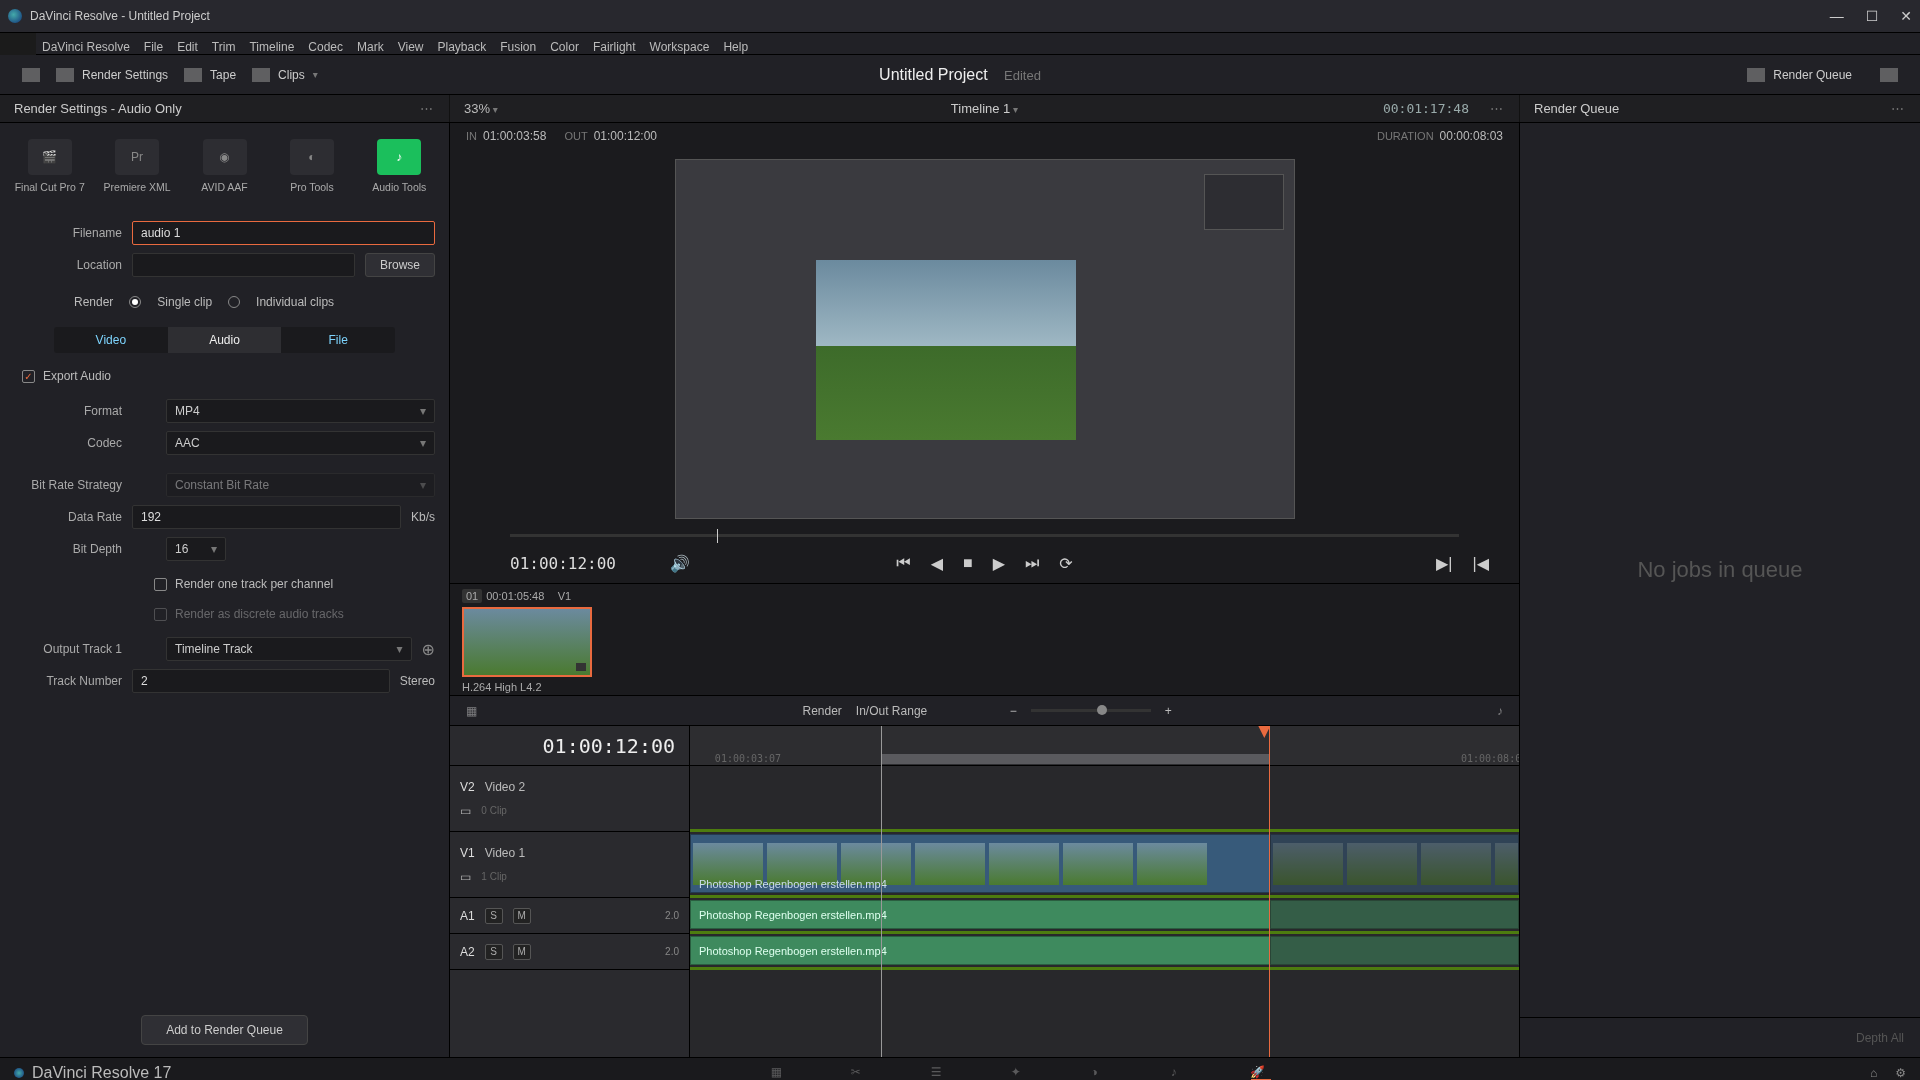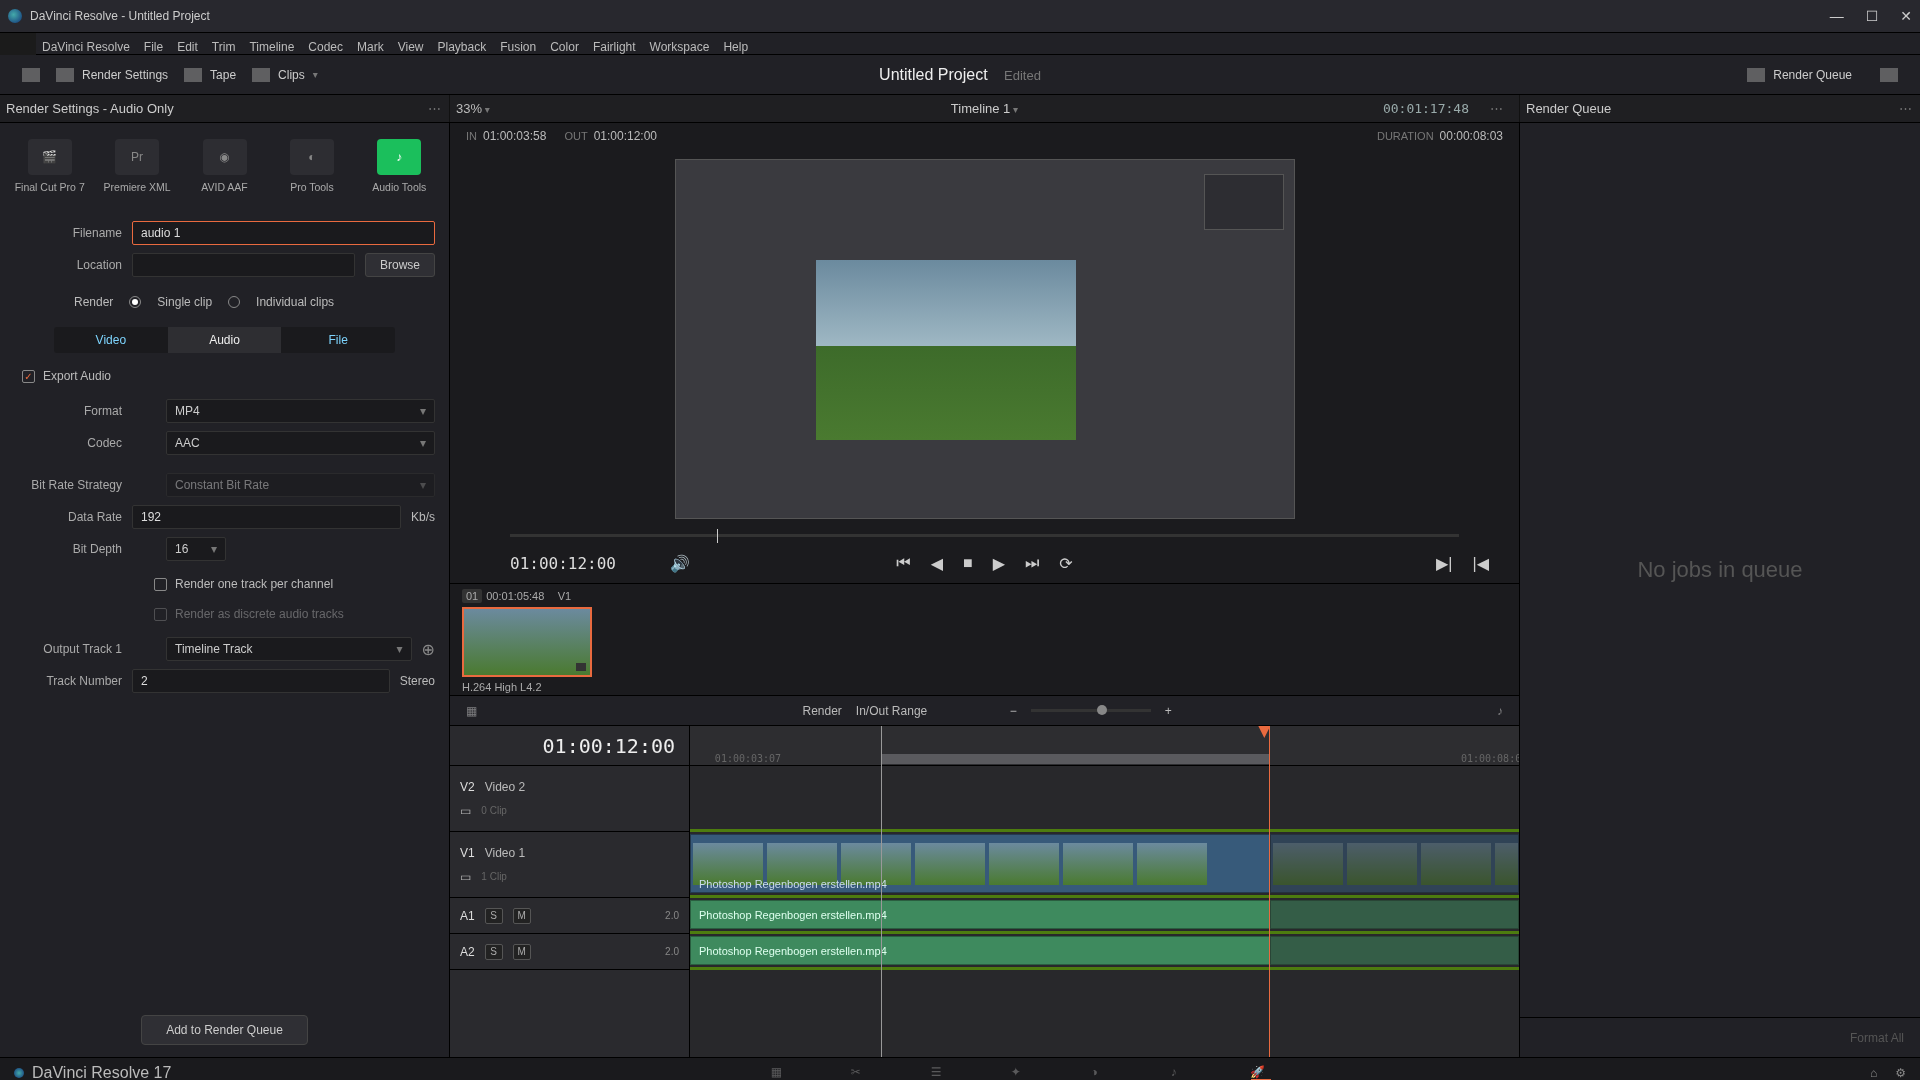--- a/index.html
+++ b/index.html
@@ -20,21 +20,21 @@
 .toptoolbar { height: 40px; background: #212126; display: flex; align-items: center; padding: 0 14px; border-bottom: 1px solid #000; }
 .toptoolbar .tbtn { display: flex; align-items: center; gap: 8px; padding: 4px 8px; color: #ccc; }
 .toptoolbar .ico { width: 18px; height: 14px; background: #888; opacity: .6; }
 .toptoolbar .center-title { position: absolute; left: 50%; transform: translateX(-50%); font-size: 16px; }
 .toptoolbar .center-title .proj { color: #eee; font-weight: 500; }
 .toptoolbar .center-title .edited { color: #777; font-size: 13px; margin-left: 12px; }
 .toptoolbar .right-tools { margin-left: auto; display: flex; align-items: center; gap: 12px; }
 
 
 .headerrow { height: 28px; background: #1f1f22; display: flex; align-items: stretch; border-bottom: 1px solid #000; }
-.headerrow .hcell { display: flex; align-items: center; padding: 0 6px; color: #ccc; font-size: 13px; gap: 40px; }
+.headerrow .hcell { display: flex; align-items: center; padding: 0 14px; color: #ccc; font-size: 13px; gap: 40px; }
 .headerrow .hcell.left { width: 450px; border-right: 1px solid #111; }
 .headerrow .hcell.mid { flex: 1; position: relative; border-right: 1px solid #111; }
 .headerrow .hcell.right { width: 400px; }
 .headerrow .zoom { color: #bbb; }
 .headerrow .tc-right { position: absolute; right: 50px; font-family: monospace; color: #9aa; font-size: 13px; }
 .headerrow .timeline-name { position: absolute; left: 50%; transform: translateX(-50%); }
 .headerrow .menuicon { margin-left: auto; color: #888; letter-spacing: 2px; }
 
 
 .mainarea { display: flex; height: calc(100% - 26px - 22px - 40px - 28px - 30px); }
@@ -456,21 +456,21 @@
           <div class="clip-audio" style="left:0;width:70%" data-interactable="true">Photoshop Regenbogen erstellen.mp4</div>
           <div class="clip-audio dim" style="left:70%;width:30%" data-interactable="true"></div>
         </div>
       </div>
     </div>
   </div>
 
   <div class="rightpanel" data-interactable="false">
     <div class="nojobs" data-interactable="false">No jobs in queue</div>
     <div class="rbottom">
-        <span data-interactable="false">Format All</span>
+        <span data-interactable="false">Depth All</span>
       </div>
   </div>
 </div>
 
 <div class="bottomnav" data-interactable="false">
   <div class="appver">
       <span class="dot" data-interactable="false"></span>
       <span data-interactable="false">DaVinci Resolve 17</span>
     </div>
   <div class="pages" data-interactable="false">

